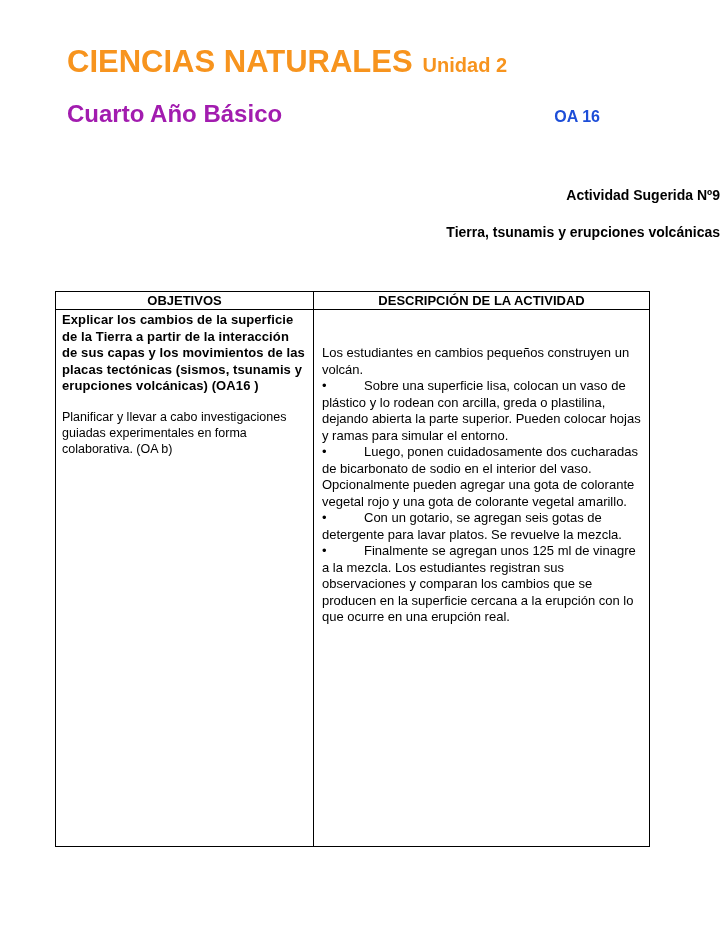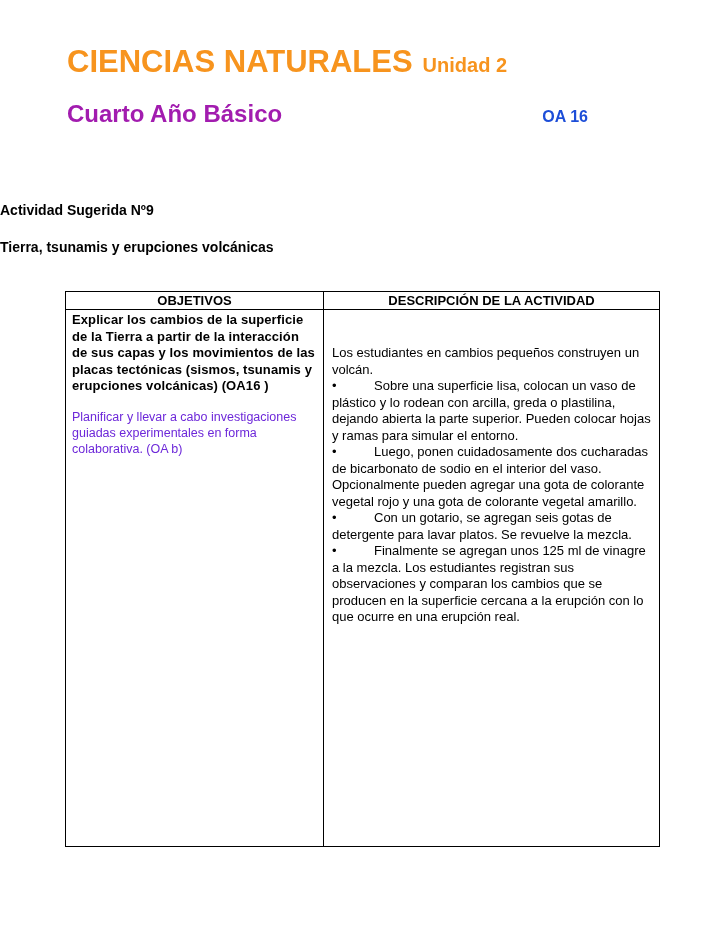--- a/index.html
+++ b/index.html
@@ -11,21 +11,21 @@
     overflow: hidden;
     font-family: "Liberation Sans", sans-serif;
     color: #000000;
   }
   .page {
     position: absolute;
     inset: 0;
     background: #ffffff;
   }
   .header {
-    padding: 46px 12px 0 67px;
+    padding: 46px 0 0 67px;
   }
   .title-line {
     font-weight: bold;
     color: #F7941E;
     line-height: 1.05;
     white-space: nowrap;
   }
   .main-title { font-size: 31px; }
   .title-suffix { font-size: 20px; margin-left: 10px; }
   .grade-line {
@@ -39,35 +39,35 @@
     font-size: 24px;
     font-weight: bold;
     color: #a21caf;
   }
   .oa-badge {
     font-size: 16px;
     font-weight: bold;
     color: #1d4ed8;
   }
   .activity-block {
-    text-align: left;
-    margin-top: 74px;
+    text-align: right;
+    margin-top: 59px;
   }
   .activity-title {
     font-size: 14px;
     font-weight: bold;
   }
   .activity-subtitle {
     font-size: 14px;
     font-weight: bold;
     margin-top: 21px;
   }
   .table-wrap {
     position: absolute;
-    left: 65px;
+    left: 55px;
     top: 291px;
     width: 594px;
   }
   table {
     border-collapse: collapse;
     width: 100%;
     table-layout: fixed;
   }
   th, td {
     border: 1px solid #000000;
@@ -88,21 +88,21 @@
   .obj-cell {
     padding: 2px 7px 8px 6px;
     height: 537px;
   }
   .obj-main {
     font-weight: bold;
     letter-spacing: 0.1px;
   }
   .obj-secondary {
     margin-top: 14px;
-    color: #6d28d9;
+    color: #000000;
     font-size: 12.5px;
     line-height: 16px;
   }
   .desc-cell {
     padding: 35px 8px 8px 8px;
   }
   .desc-intro { margin: 0; }
   .bullet-item { margin: 0; }
   .bullet-marker {
     display: inline-block;

